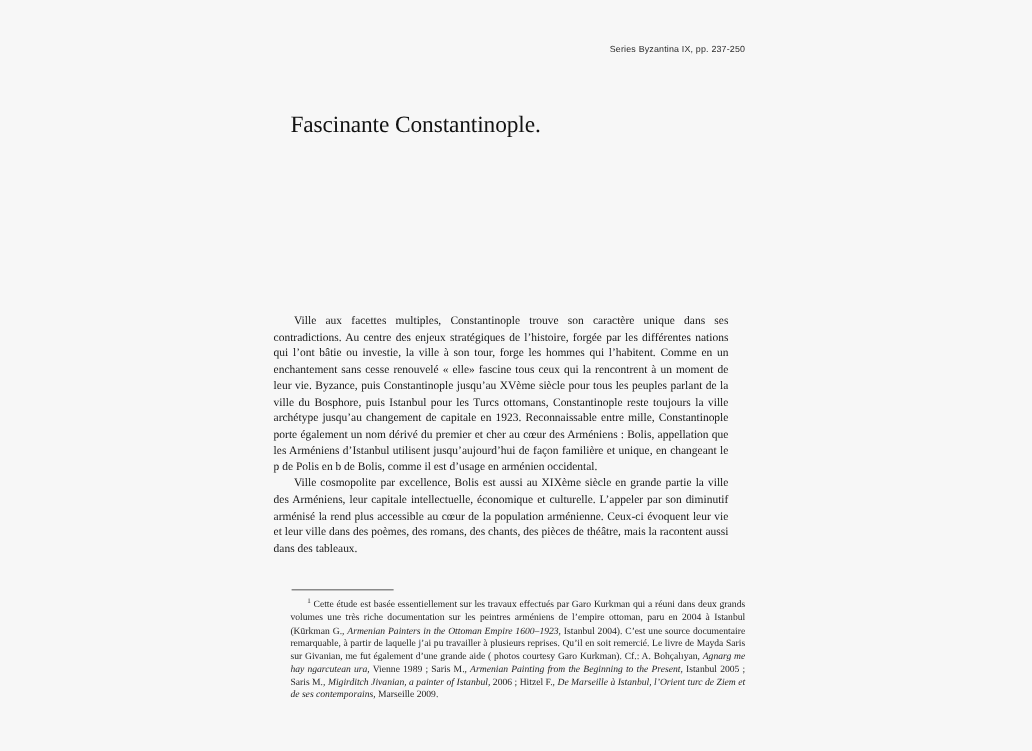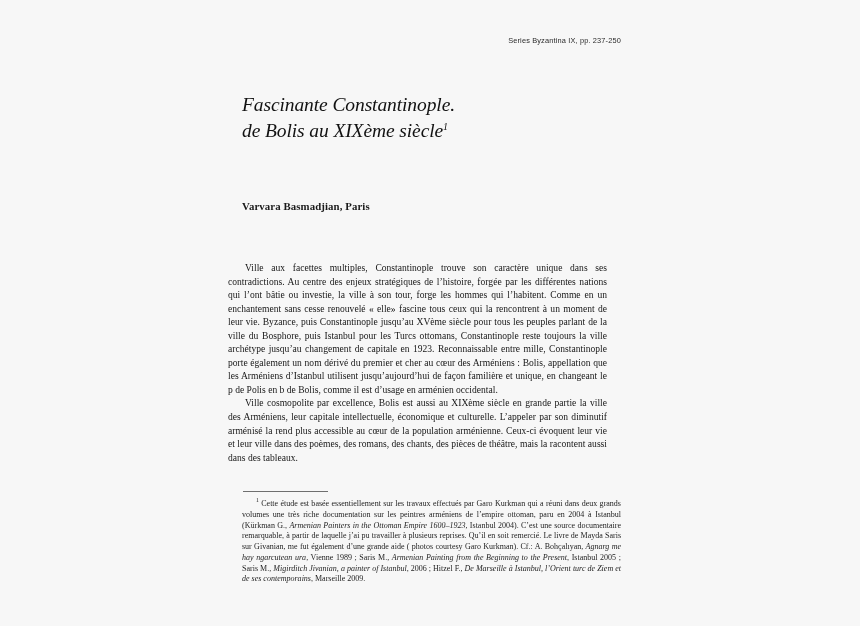--- a/index.html
+++ b/index.html
@@ -30,21 +30,20 @@
     font-size: 7.4px;
     letter-spacing: 0.15px;
     color: #2b2b2b;
   }
   .title {
     position: absolute;
     left: 242px;
     top: 92px;
     width: 400px;
     font-family: "Liberation Serif", serif;
-    font-style: italic;
     font-size: 19.5px;
     line-height: 25.5px;
     color: #121212;
     letter-spacing: -0.1px;
   }
   .title .tline {
     display: block;
     white-space: nowrap;
   }
   .title sup {
@@ -111,24 +110,22 @@
 </style>
 </head>
 <body>
 
 <div class="page">
 
   <div class="running-head">Series Byzantina IX, pp. 237-250</div>
 
   <div class="title">
     <span class="tline">Fascinante Constantinople.</span>
-    <span class="tline"><span>de Bolis au XIXème siècle</span><sup>1</sup></span>
   </div>
 
-  <div class="author">Varvara Basmadjian, Paris</div>
 
   <div class="body-text">
     <p>Ville aux facettes multiples, Constantinople trouve son caractère unique dans ses contradictions. Au centre des enjeux stratégiques de l’histoire, forgée par les différentes nations qui l’ont bâtie ou investie, la ville à son tour, forge les hommes qui l’habitent. Comme en un enchantement sans cesse renouvelé  « elle» fascine tous ceux qui la rencontrent à un moment de leur vie. Byzance, puis Constantinople jusqu’au XVème siècle pour tous les peuples parlant de la ville du Bosphore, puis Istanbul pour les Turcs ottomans, Constantinople reste toujours la ville archétype jusqu’au changement de capitale en 1923. Reconnaissable entre mille, Constantinople porte également un nom dérivé du premier et cher au cœur des Arméniens : Bolis, appellation que les Arméniens d’Istanbul utilisent jusqu’aujourd’hui de façon familière et unique, en changeant le p de Polis en b de Bolis, comme il est d’usage en arménien occidental.</p>
     <p>Ville cosmopolite par excellence, Bolis est aussi au XIXème siècle en grande partie la ville des Arméniens, leur capitale intellectuelle, économique et culturelle. L’appeler par son diminutif arménisé  la rend plus accessible au cœur de la population arménienne.  Ceux-ci évoquent leur vie et leur ville dans des poèmes, des romans, des chants, des pièces de théâtre, mais la racontent aussi dans des tableaux.</p>
   </div>
 
   <div class="fn-rule"></div>
 
   <div class="footnote">
     <p><sup>1</sup> <span id="footnote-body"><span>Cette étude est basée essentiellement sur les travaux effectués par  Garo Kurkman qui a réuni dans deux grands volumes une très riche documentation  sur les peintres arméniens de l’empire ottoman, paru en 2004 à Istanbul (Kürkman G., </span><i>Armenian Painters in the Ottoman Empire 1600–1923</i><span>, Istanbul 2004). C’est une source documentaire remarquable, à partir de laquelle j’ai pu travailler à plusieurs reprises. Qu’il en soit remercié. Le livre de Mayda Saris sur Givanian, me fut également d’une grande aide ( photos courtesy Garo Kurkman). Cf.: A. Bohçalıyan, </span><i>Agnarg me hay ngarcutean ura</i><span>, Vienne 1989 ; Saris M., </span><i>Armenian Painting from the Beginning to the Present</i><span>, Istanbul 2005 ; Saris M., </span><i>Migirditch Jivanian, a painter of Istanbul</i><span>, 2006 ; Hitzel F., </span><i>De Marseille à Istanbul, l’Orient turc de Ziem et de ses contemporains</i><span>, Marseille 2009.</span></span></p>

